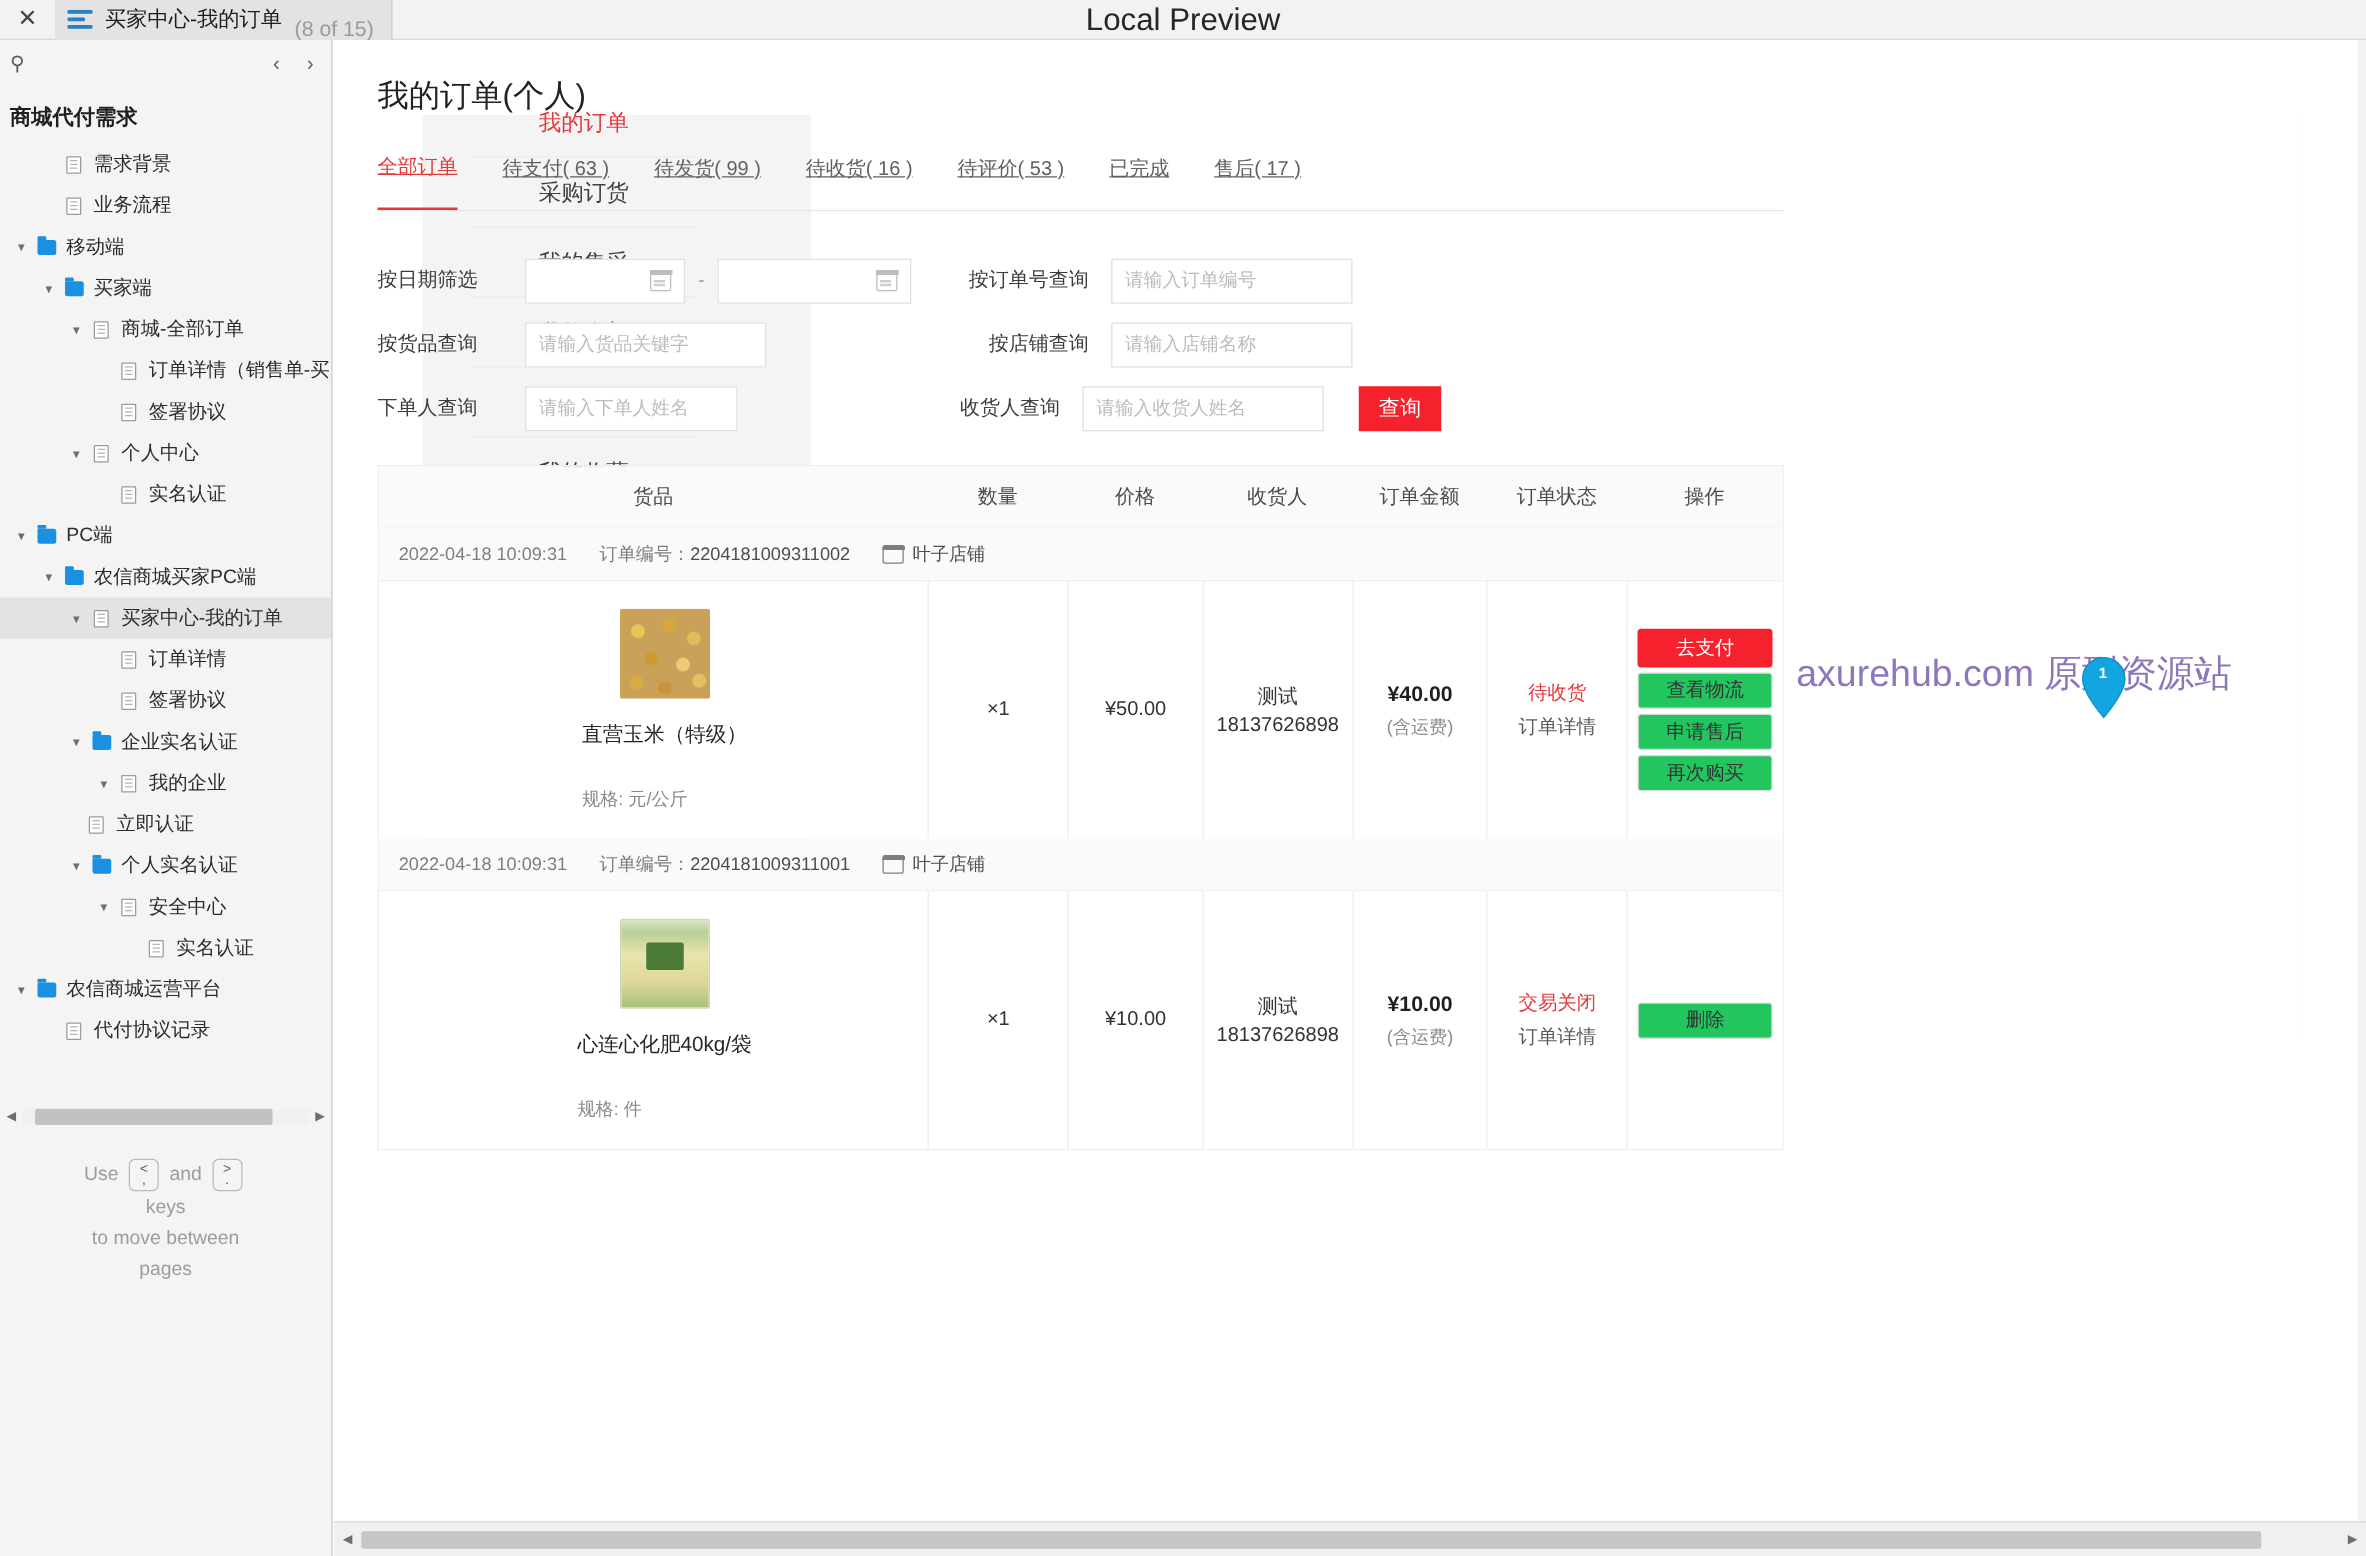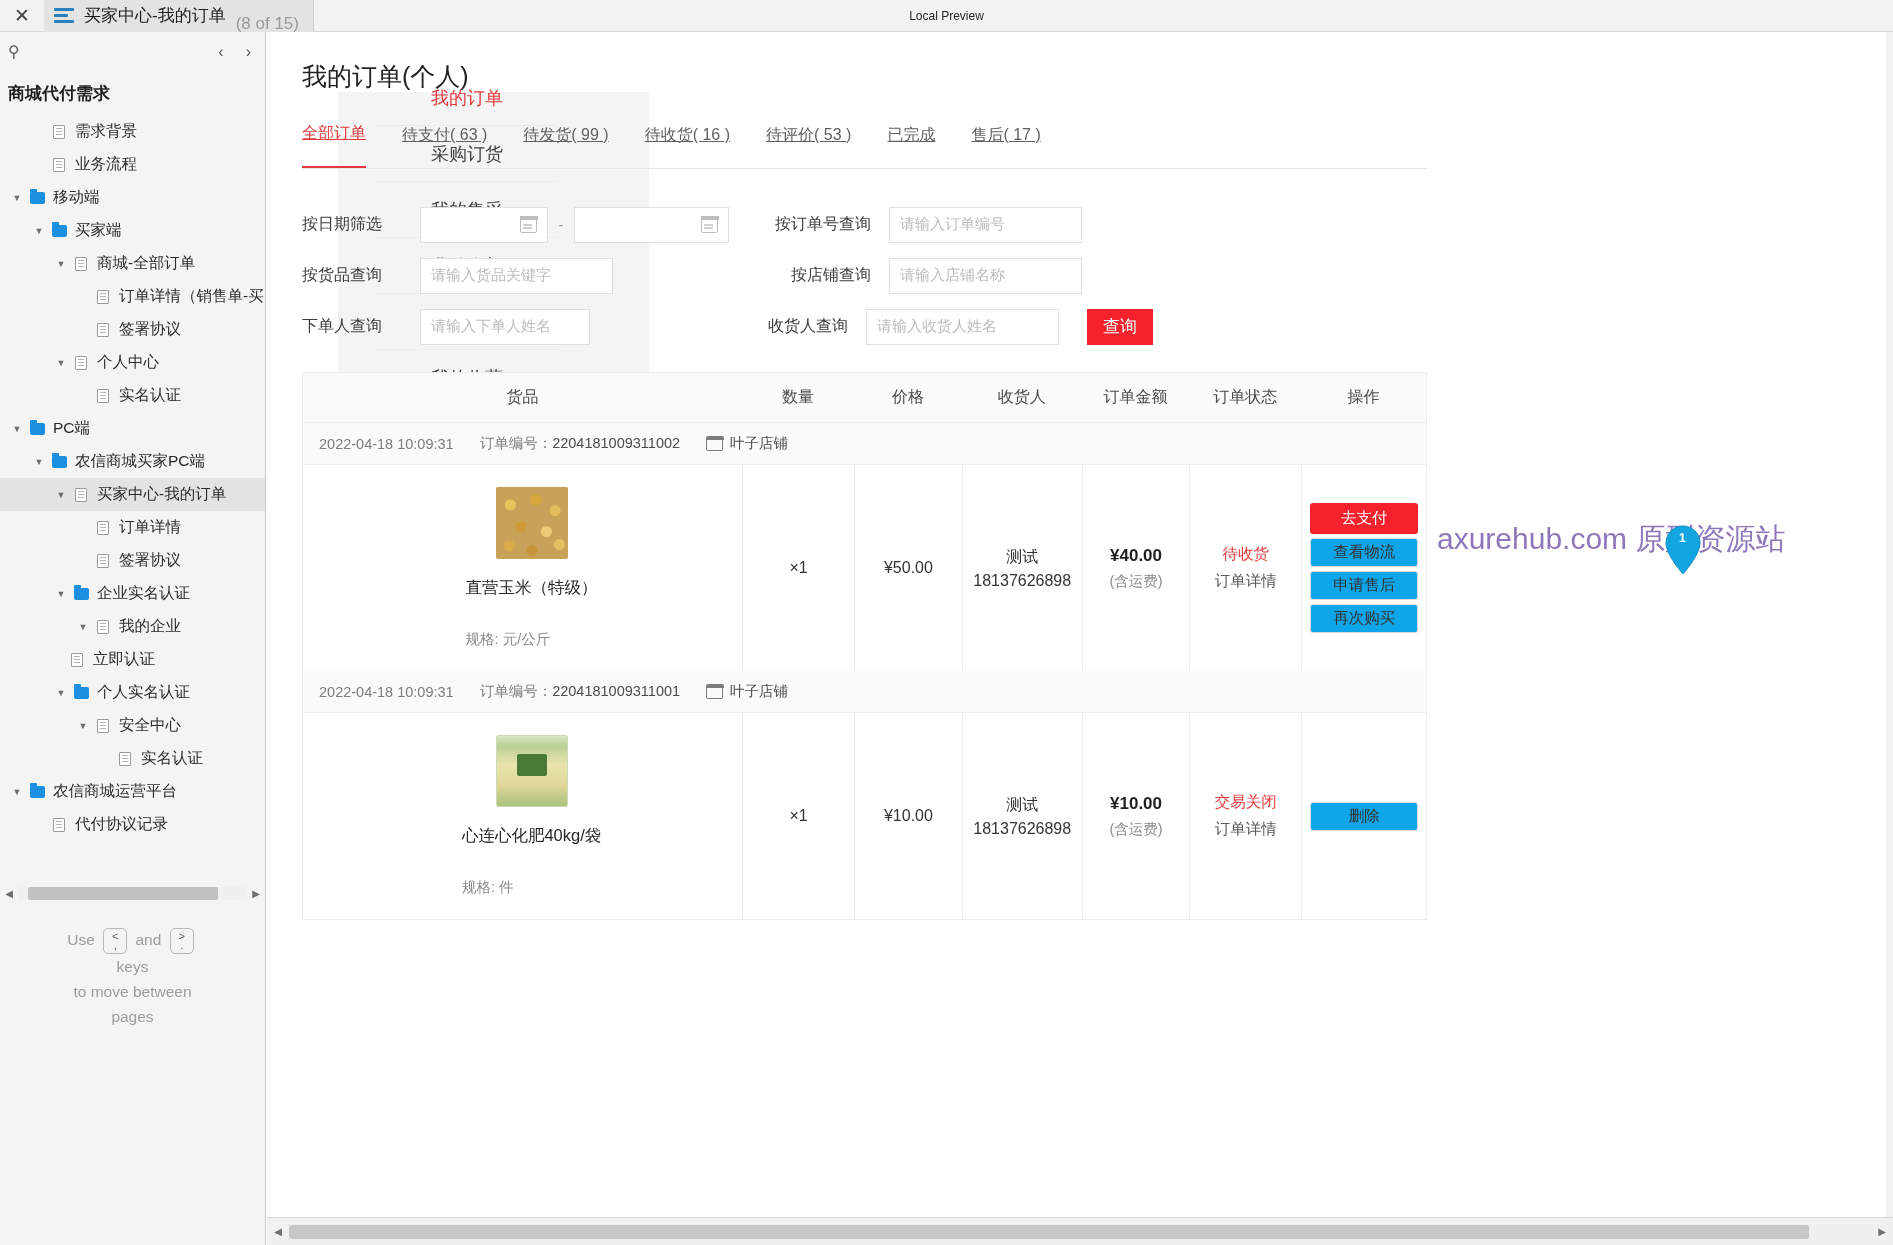--- a/index.html
+++ b/index.html
@@ -29,21 +29,21 @@
   .hamburger { width: 20px; display: flex; flex-direction: column; gap: 3px; cursor: pointer; }
   .hamburger i { display: block; height: 3px; background: #2a7fbf; border-radius: 1px; }
   .hamburger i:nth-child(1) { width: 20px; }
   .hamburger i:nth-child(2) { width: 14px; }
   .hamburger i:nth-child(3) { width: 20px; }
   #tab-title { font-size: 17px; color: #1d1d1d; white-space: nowrap; }
   #tab-count { font-size: 17px; color: #9a9a9a; white-space: nowrap; margin-top: 16px; }
   #local-preview {
     position: absolute; left: 0; right: 0; top: 0; height: 32px;
     display: flex; align-items: center; justify-content: center;
-    font-size: 12px; color: #262626; pointer-events: none;
+    font-size: 25px; color: #262626; pointer-events: none;
   }
 
   
   #sitemap {
     position: absolute; left: 0; top: 32px; width: 266px; height: 1213px;
     background: #f4f4f4; border-right: 1px solid #c9c9c9;
     overflow: hidden;
   }
   #sitemap-toolbar {
     height: 40px; display: flex; align-items: center; padding: 0 14px 0 8px;
@@ -227,21 +227,21 @@
   .rcv-name { font-size: 16px; color: #333; }
   .rcv-phone { font-size: 16px; color: #333; margin-top: 4px; }
   .stat-main { font-size: 15.5px; color: #e4393c; }
   .stat-sub { font-size: 15.5px; color: #5a5a5a; margin-top: 6px; cursor: pointer; }
   .act-stack { display: flex; flex-direction: column; align-items: center; gap: 4px; padding: 14px 0; }
   .btn-primary {
     width: 108px; height: 31px; background: #f5222d; color: #fff; font-size: 15.5px;
     display: flex; align-items: center; justify-content: center; border-radius: 3px; cursor: pointer;
   }
   .btn-ghost {
-    width: 108px; height: 29px; border: 1px solid #d9d9d9; background: #0ea5e9; color: #333;
+    width: 108px; height: 29px; border: 1px solid #d9d9d9; background: #22c55e; color: #333;
     font-size: 15.5px; display: flex; align-items: center; justify-content: center;
     border-radius: 3px; cursor: pointer;
   }
 
   
   #watermark {
     position: absolute; left: 1170px; top: 487px; font-size: 30px; color: #7b5fb0;
     opacity: .85; white-space: nowrap; pointer-events: none;
   }
   #pin {

